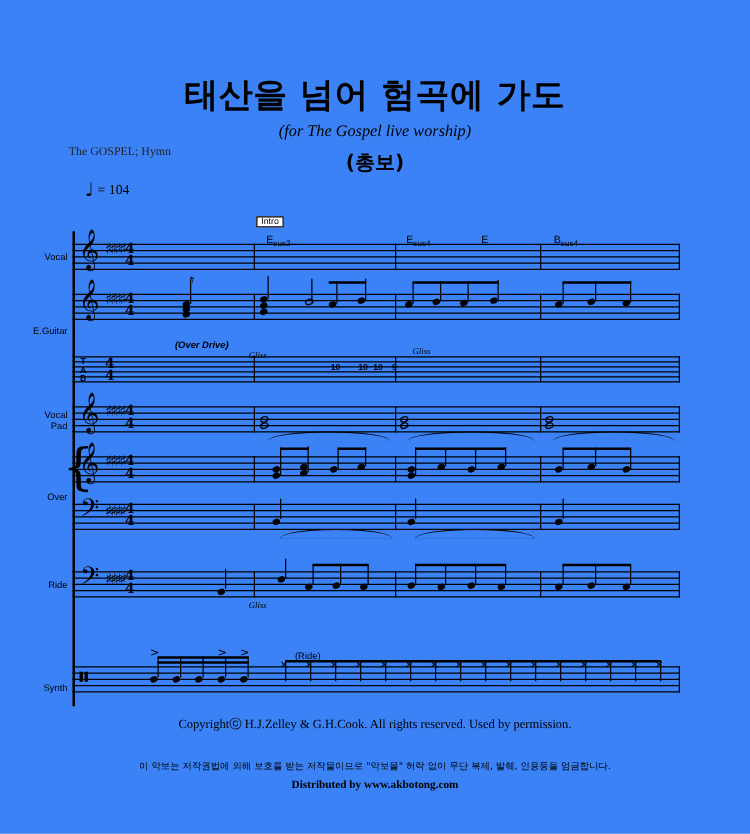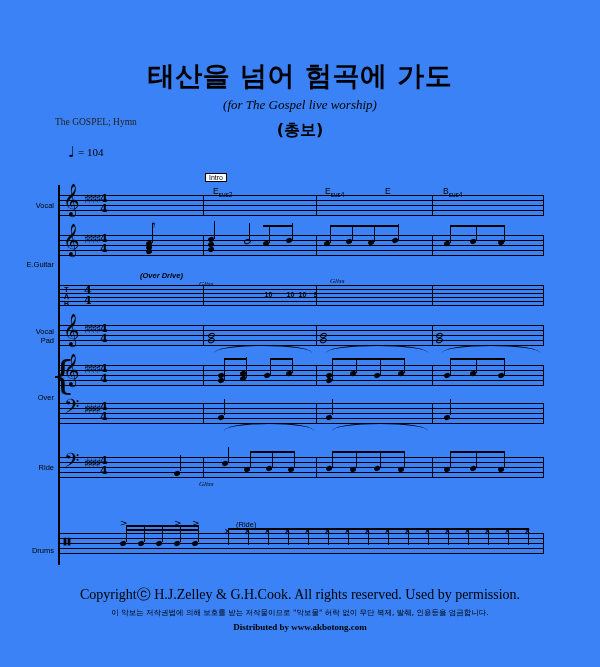--- a/index.html
+++ b/index.html
@@ -300,23 +300,23 @@
   }
 
   
   .footer {
     position: absolute;
     left: 0;
     width: 600px;
     text-align: center;
   }
   .copyright {
-    top: 586px;
+    top: 572px;
     font-family: "Liberation Serif", serif;
-    font-size: 14px;
+    font-size: 10px;
     color: #000;
   }
   .notice {
     top: 608px;
     font-family: "DejaVu Sans", sans-serif;
     font-size: 7.5px;
     color: #000;
   }
   .distrib {
     top: 622px;
@@ -599,21 +599,21 @@
       <div class="stem" style="left:392px; top:-5px; height:16px;"></div>
       <div class="nh" style="left:412px; top:9px;"></div>
       <div class="stem" style="left:418px; top:-6px; height:16px;"></div>
       <div class="nh" style="left:440px; top:10px;"></div>
       <div class="stem" style="left:446px; top:-5px; height:16px;"></div>
       <div class="beam" style="left:392px; top:-6px; width:55px;"></div>
     </div>
 
     <div class="gliss" style="left:141px; top:305px;">Gliss</div>
 
-    <div class="instr-label" style="top:371px;">Drums</div>
+    <div class="instr-label" style="top:371px;">Synth</div>
     <div class="staff" style="top:358px; height:21px; width:486px;">
       <div class="line l0"></div>
         <div class="line l1"></div>
         <div class="line l2"></div>
         <div class="line l3"></div>
         <div class="line l4"></div>
       <div class="drumclef" style="left:6px; top:-1px;">𝄥</div>
       <div class="barline" style="left:485px; top:0; height:21px;"></div>
 
       <div class="accent" style="left:62px; top:-14px;">&gt;</div>

